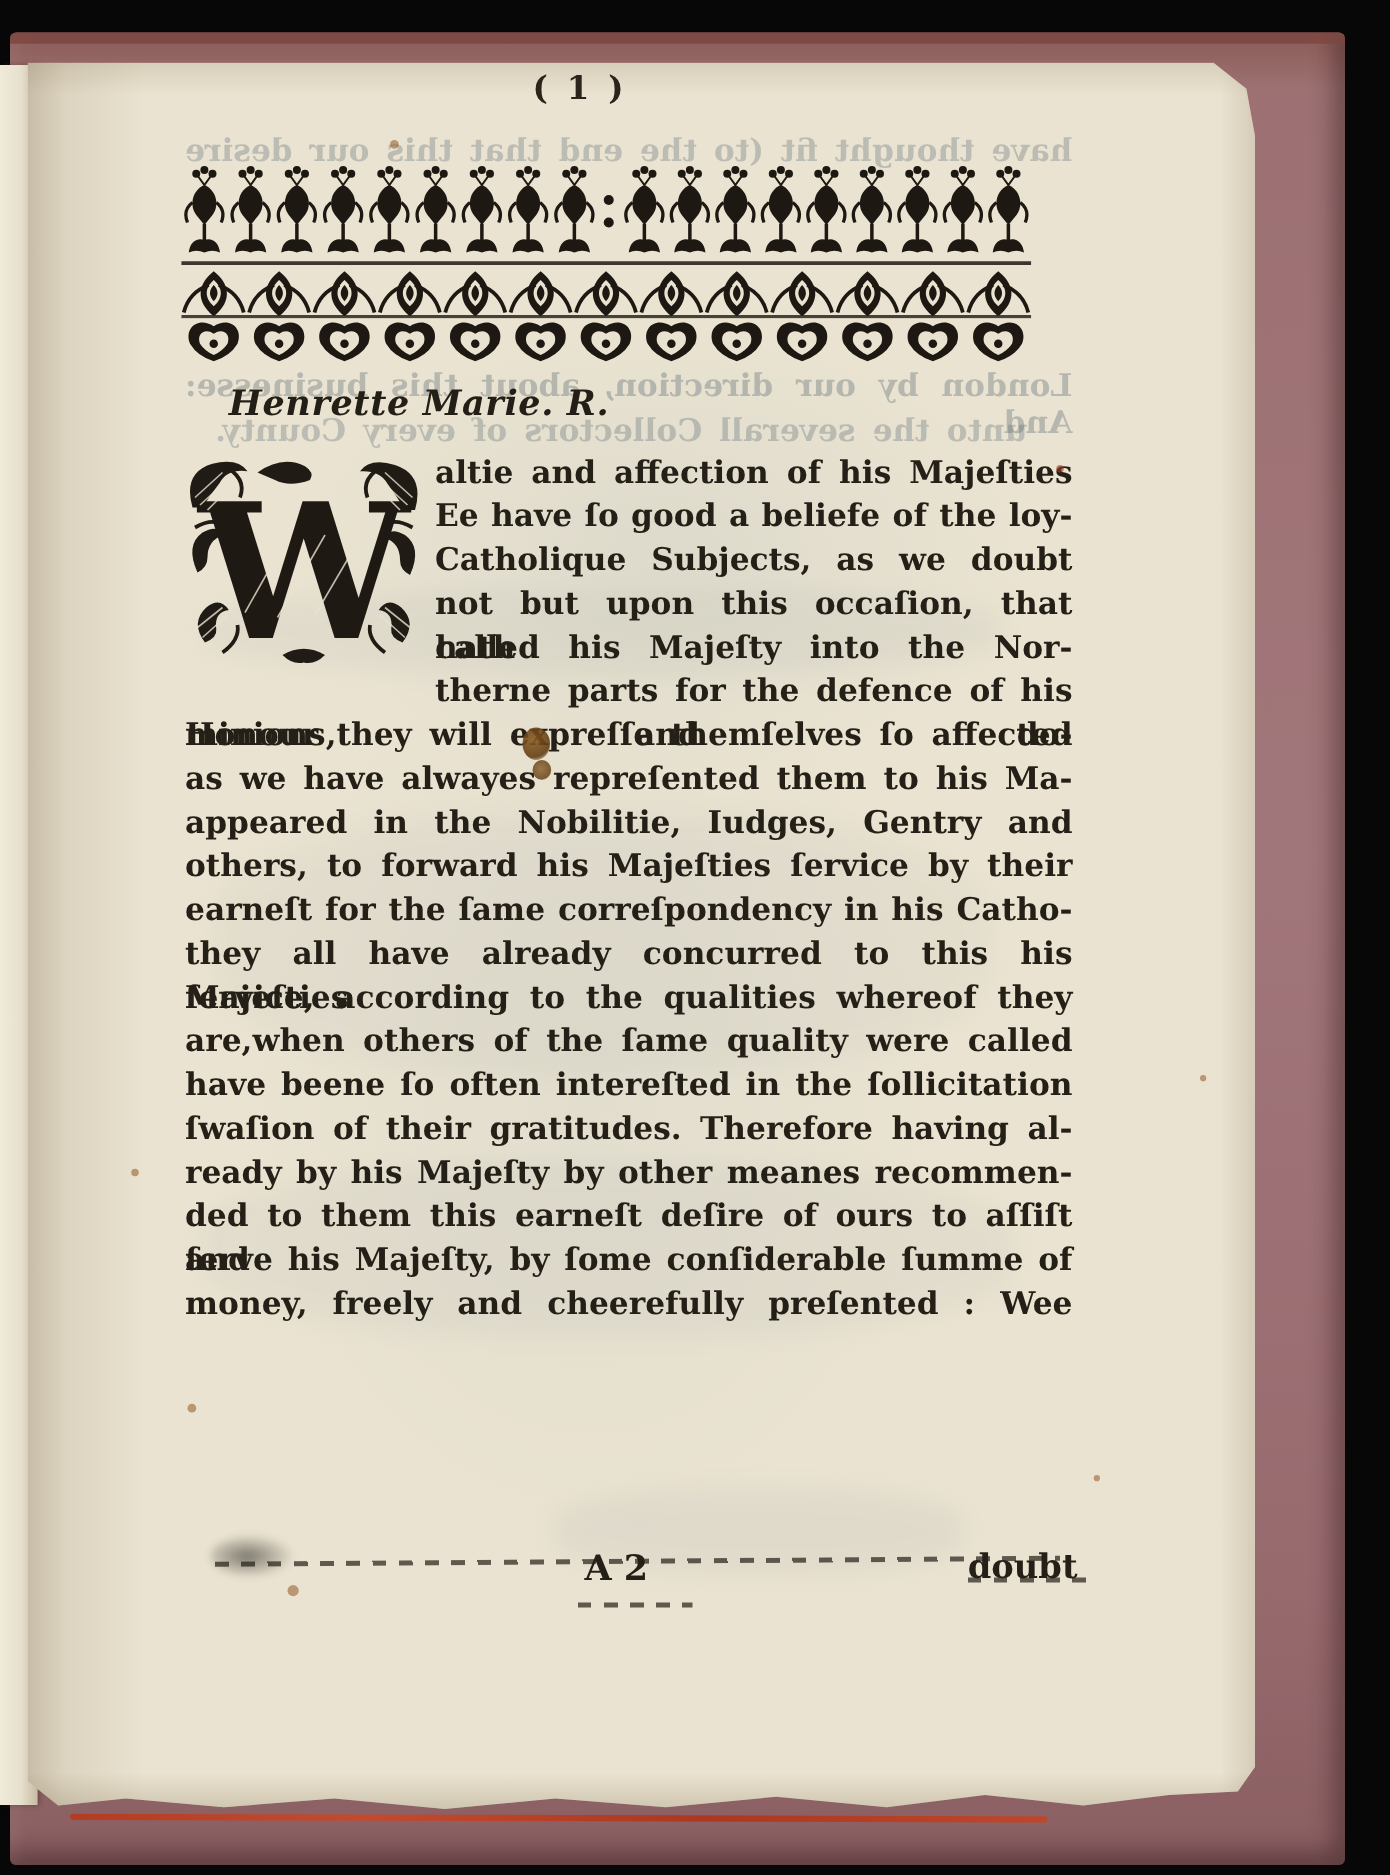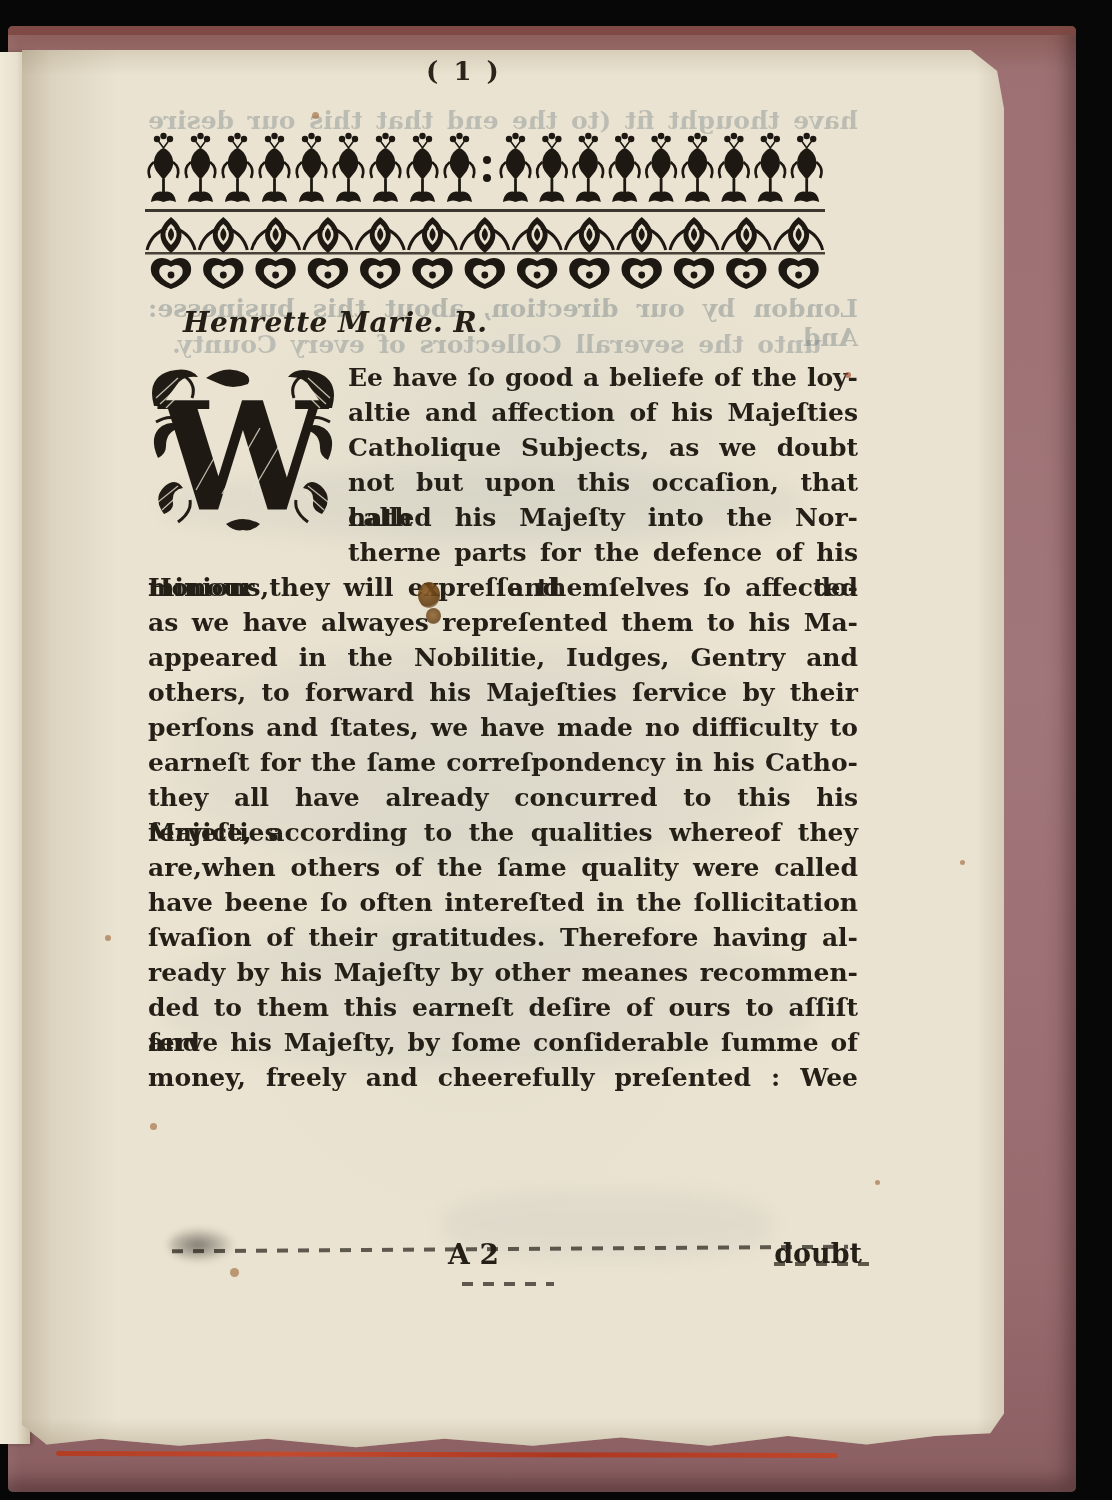--- a/index.html
+++ b/index.html
@@ -48,21 +48,21 @@
   .p3{left:140px;top:880px;width:650px;height:140px;opacity:.07;}
   .p4{left:420px;top:1140px;width:330px;height:70px;opacity:.09;}
   .headpiece{left:123px;top:82px;}
   .heading{left:161px;top:256px;font-size:28px;font-style:italic;font-weight:bold;color:#231e16;
            letter-spacing:.5px;}
   .bodytext{left:126px;top:310px;width:710px;font-size:25px;line-height:35px;font-weight:bold;
             color:#241f17;word-spacing:1px;}
   .tl{text-align:justify;text-align-last:justify;height:35px;overflow:visible;}
   .dropcap{float:left;width:190px;height:172px;margin:2px 10px 2px 0;}
   .pfooter{left:126px;top:1188px;width:714px;height:44px;}
-  .sig{position:absolute;left:300px;top:0;width:90px;font-size:28px;font-weight:bold;}
+  .sig{position:absolute;left:300px;top:0;width:90px;text-align:center;font-size:28px;font-weight:bold;}
   .catch{position:absolute;right:0;top:0;font-size:27px;font-weight:bold;}
   .dashes{height:4px;background:repeating-linear-gradient(90deg,rgba(35,30,22,.7) 0 11px,
           rgba(35,30,22,0) 11px 21px);}
   .da1{left:150px;top:1197px;width:676px;transform:rotate(-.4deg);}
   .da2{left:440px;top:1232px;width:92px;}
   .da3{left:752px;top:1212px;width:96px;}
   .blot{border-radius:50%;}
   .b1{left:396px;top:532px;width:22px;height:26px;opacity:.88;
       background:radial-gradient(circle at 40% 40%,#8a5a22,#5f3a10 65%,rgba(95,58,16,0) 90%);}
   .b2{left:404px;top:558px;width:15px;height:16px;opacity:.8;
@@ -202,31 +202,30 @@
           <path d="M10,140 L30,124"></path>
             <path d="M14,148 L34,130"></path>
           <path d="M180,140 L160,124"></path>
             <path d="M176,148 L156,130"></path>
           <path d="M48,128 L84,64"></path>
             <path d="M74,132 L112,66"></path>
             <path d="M104,130 L138,72"></path>
         </g>
       </svg>
 
-    <div class="tl">Ee have ſo good a beliefe of the loy-</div>
-        <div class="tl">altie and affection of his Majeſties</div>
+    <div class="tl">altie and affection of his Majeſties</div>
+        <div class="tl">Ee have ſo good a beliefe of the loy-</div>
         <div class="tl">Catholique Subjects, as we doubt</div>
         <div class="tl">not but upon this occaſion, that hath</div>
         <div class="tl">called his Majeſty into the Nor-</div>
         <div class="tl">therne parts for the defence of his Honour and do-</div>
         <div class="tl">minions,they will expreſſe themſelves ſo affected</div>
         <div class="tl">as we have alwayes repreſented them to his Ma-</div>
         <div class="tl">appeared in the Nobilitie, Iudges, Gentry and</div>
         <div class="tl">others, to forward his Majeſties ſervice by their</div>
-        <div class="tl">perſons and ſtates, we have made no difficulty to</div>
         <div class="tl">earneſt for the ſame correſpondency in his Catho-</div>
         <div class="tl">they all have already concurred to this his Majeſties</div>
         <div class="tl">ſervice, according to the qualities whereof they</div>
         <div class="tl">are,when others of the ſame quality were called</div>
         <div class="tl">have beene ſo often intereſted in the ſollicitation</div>
         <div class="tl">ſwaſion of their gratitudes. Therefore having al-</div>
         <div class="tl">ready by his Majeſty by other meanes recommen-</div>
         <div class="tl">ded to them this earneſt deſire of ours to aſſiſt and</div>
         <div class="tl">ſerve his Majeſty, by ſome conſiderable ſumme of</div>
         <div class="tl">money, freely and cheerefully preſented : Wee</div>

